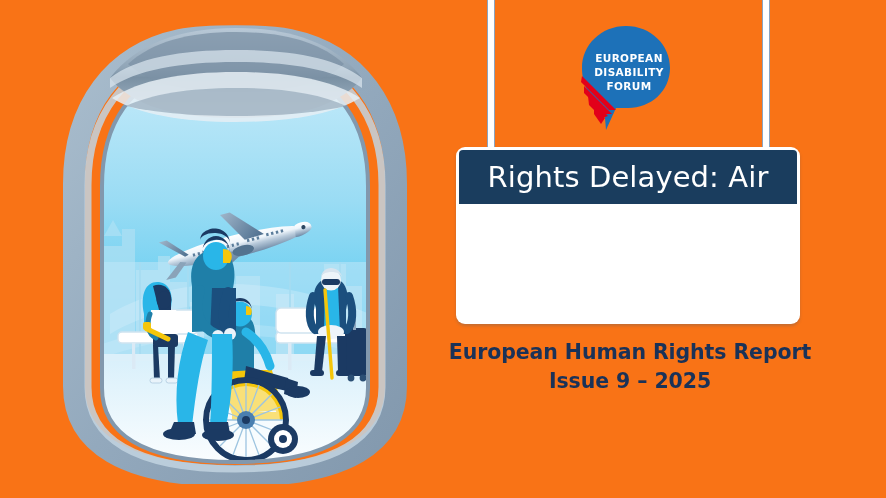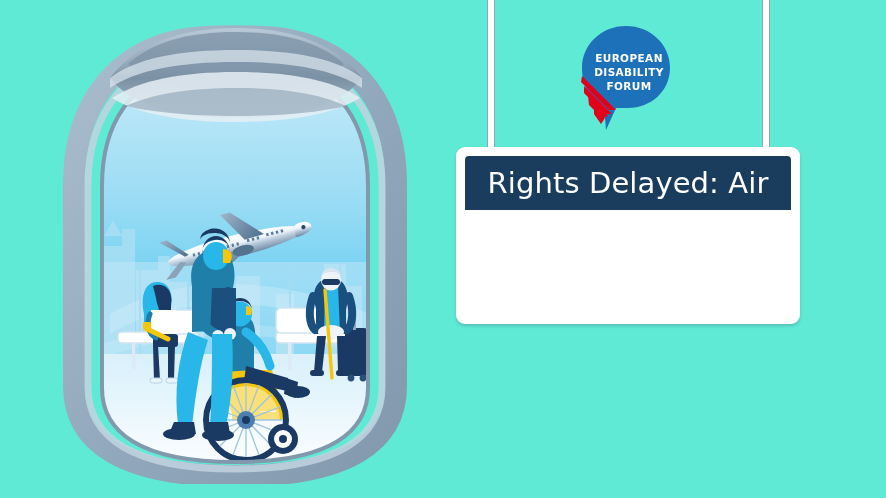--- a/index.html
+++ b/index.html
@@ -2,21 +2,21 @@
 <html><head>
 <meta charset="utf-8">
 <style>
   html,body{margin:0;padding:0;}
   body{
     width:886px;height:498px;overflow:hidden;
     background:#c4d8ec;
     font-family:"Liberation Sans", sans-serif;
     position:relative;
   }
-  #stage{position:relative;width:886px;height:498px;overflow:hidden;background:#5eead4;}
+  #stage{position:relative;width:886px;height:498px;overflow:hidden;background:#f97316;}
 
   
   #window-illustration{
     position:absolute;left:40px;top:14px;width:390px;height:470px;
   }
   .win-svg{position:absolute;left:0;top:0;}
 
   
   #sign-block{position:absolute;left:440px;top:0;width:400px;height:340px;}
   .rod{
@@ -27,21 +27,21 @@
     box-sizing:border-box;
   }
   #rod-left{left:47px;}
   #rod-right{left:322px;}
 
   #sign-panel{
     position:absolute;left:16px;top:147px;width:344px;height:177px;
     background:#ffffff;
     border-radius:9px;
     box-sizing:border-box;
-    padding:9px;
+    padding:3px;
     box-shadow:0 2px 3px rgba(60,90,120,.28);
   }
   .sign-row{
     background:#1a3d5e;
     color:#ffffff;
     font-size:29px;
     line-height:54px;
     height:54px;
     text-align:center;
     letter-spacing:.1px;
@@ -333,14 +333,18 @@
 
   <div id="sign-block">
     <div id="rod-left" class="rod"></div>
     <div id="rod-right" class="rod"></div>
 
     <div id="sign-panel">
       <div id="sign-row-1" class="sign-row">Rights Delayed: Air</div>
     </div>
   </div>
 
+  <div id="subtitle">
+    <span>European Human Rights Report</span>
+    <span id="subtitle-line2">Issue 9 – 2025</span>
+  </div>
 
 </div>
 
 </body></html>

